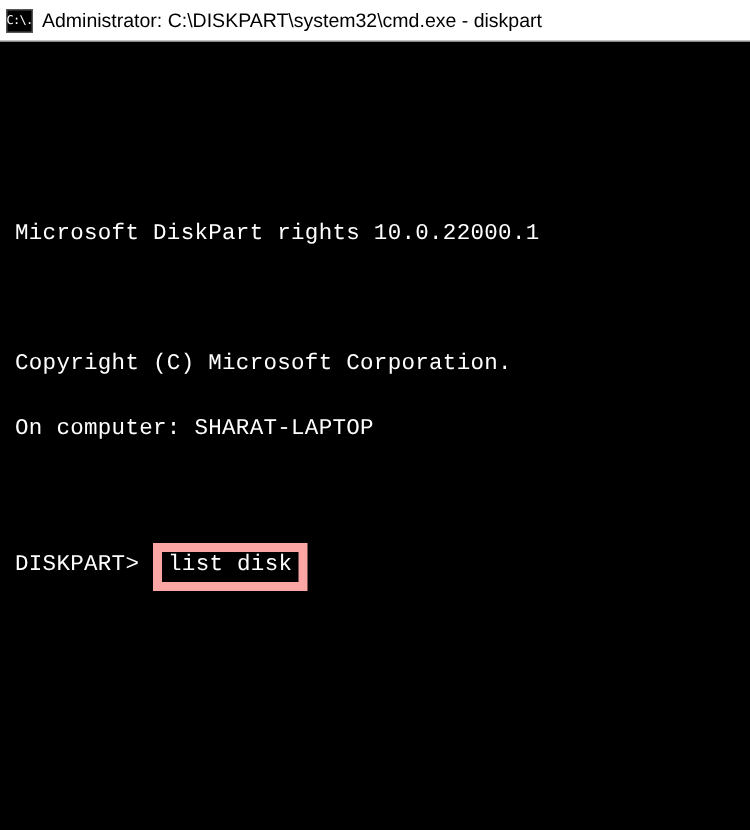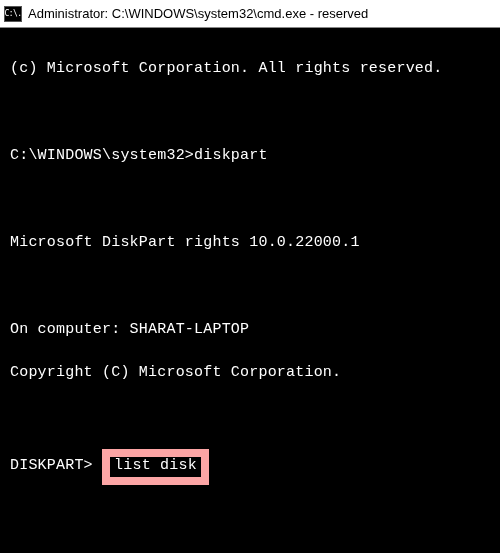--- a/index.html
+++ b/index.html
@@ -38,43 +38,41 @@
       border: 1px solid #555;
     }
     .terminal {
       padding: 8px 10px;
       white-space: pre;
       line-height: 1.45;
       letter-spacing: 0.2px;
     }
     .line { display: block; }
     .hl {
-      border: 8px solid #fca5a5;
+      border: 6px solid #fca5a5;
       padding: 0 4px 1px 4px;
       display: inline-block;
       line-height: 1.25;
     }
   </style>
 </head>
 <body>
 
 <div class="title-bar">
   <span class="title-icon">C:\.</span>
-  <span>Administrator: C:\WINDOWS\system32\cmd.exe - reserved</span>
+  <span>Administrator: C:\DISKPART\system32\cmd.exe - diskpart</span>
 </div>
 
 <div class="terminal">
-<span class="line">(c) Microsoft Corporation. All rights reserved.</span>
 <span class="line">&nbsp;</span>
-<span class="line"><span>C:\WINDOWS\system32&gt;</span><span>diskpart</span></span>
 <span class="line">&nbsp;</span>
 <span class="line">Microsoft DiskPart rights 10.0.22000.1</span>
 <span class="line">&nbsp;</span>
+<span class="line">Copyright (C) Microsoft Corporation.</span>
 <span class="line">On computer: SHARAT-LAPTOP</span>
-<span class="line">Copyright (C) Microsoft Corporation.</span>
 <span class="line">&nbsp;</span>
 <span class="line"><span>DISKPART&gt;</span> <span class="hl">list disk</span></span>
 <span class="line">&nbsp;</span>
 
 
 
 
 
 
 

